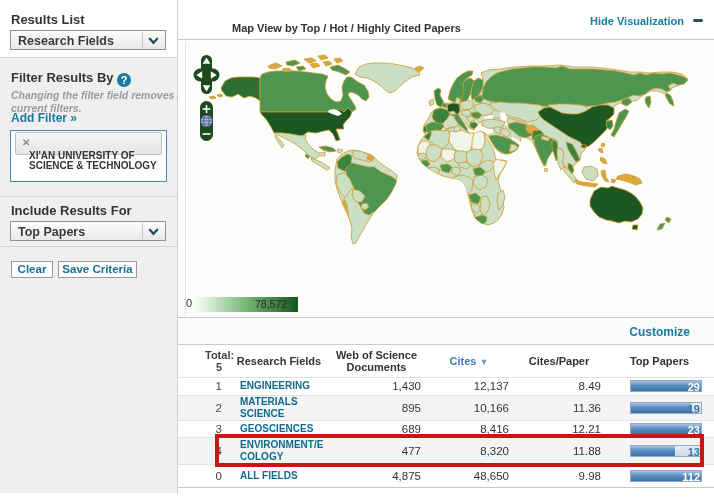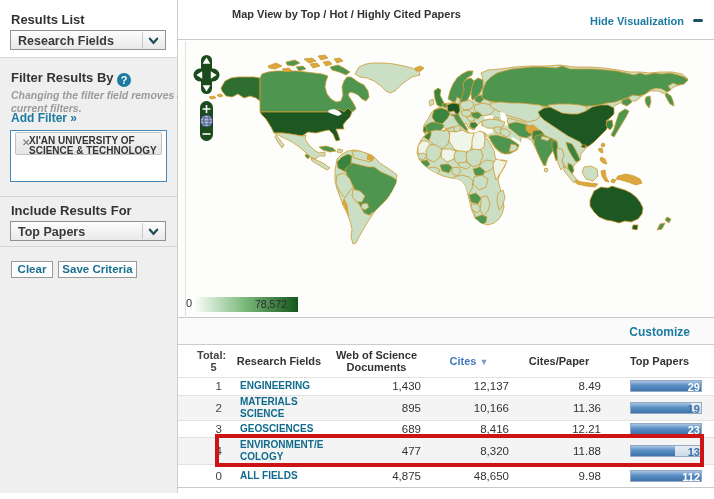--- a/index.html
+++ b/index.html
@@ -16,33 +16,33 @@
 .selbox .div { position:absolute; right:22px; top:1px; bottom:1px; width:1px; background:#c9c9c9; }
 .selbox .chev { position:absolute; right:5px; top:4px; width:13px; height:11px; }
 #sel1 { top:30px; }
 #filter-lbl { position:absolute; left:11px; top:70px; }
 #qmark { display:inline-block; width:14px; height:14px; border-radius:50%; background:#1b7ba0; color:#fff; font-size:11px; font-weight:bold; text-align:center; line-height:14px; vertical-align:-2px; }
 #filter-note { position:absolute; left:11px; top:89px; font-size:10.5px; font-style:italic; font-weight:bold; color:#9b9b9b; line-height:12.5px; white-space:nowrap; }
 #add-filter { position:absolute; left:11px; top:111px; font-size:12px; font-weight:bold; color:#1b7ba0; }
 #filter-box { position:absolute; left:10px; top:130px; width:157px; height:52px; border:1px solid #4787b5; background:#fff; }
 #filter-item { position:absolute; left:4px; top:1px; width:147px; height:23px; border:1px solid #c2c2c2; border-radius:2px; background:linear-gradient(#f4f4f4,#e6e6e6); }
 #filter-item .x { position:absolute; left:6px; top:4px; color:#8a8a8a; font-size:10px; font-weight:bold; }
-#filter-item .txt { position:absolute; left:13px; top:3px; font-size:10px; font-weight:bold; color:#333; line-height:9.5px; white-space:nowrap; }
+#filter-item .txt { position:absolute; left:13px; top:18px; font-size:10px; font-weight:bold; color:#333; line-height:9.5px; white-space:nowrap; }
 #sep2 { position:absolute; left:0; top:196px; width:177px; border-top:1px solid #d5d5d5; }
 #include-lbl { position:absolute; left:11px; top:203px; }
 #sel2 { top:221px; }
 #sep3 { position:absolute; left:0; top:246px; width:177px; border-top:1px solid #d5d5d5; }
 .btn { position:absolute; top:261px; height:17px; border:1px solid #9a9a9a; background:#fdfdfd; color:#19718f; font-size:11.5px; font-weight:bold; text-align:center; }
 #btn-clear { left:11px; width:42px; padding-top:1px; }
 #btn-save { left:58px; width:79px; padding-top:1px; }
 
 
 #main { position:absolute; left:178px; top:0; width:536px; height:499px; }
 #map-header { position:absolute; left:0; top:0; width:536px; height:40px; background:#fff; border-bottom:1px solid #c9c9c9; }
-#map-title { position:absolute; left:12px; top:8px; font-size:11px; font-weight:bold; color:#333;padding-left:42px; }
+#map-title { position:absolute; left:12px; top:22px; font-size:11px; font-weight:bold; color:#333;padding-left:42px; }
 #hide-vis { position:absolute; right:30px; top:15px; font-size:11px; font-weight:bold; color:#1b7ba0; }
 #hide-minus { position:absolute; right:11px; top:19px; width:10px; height:3px; border-radius:2px; background:#1d4f66; }
 
 
 #map-area { position:absolute; left:0; top:41px; width:536px; height:277px; background:#fdfdfb; border-bottom:1px solid #c9c9c9; }
 
 
 #report-bar { position:absolute; left:0; top:318px; width:536px; height:27px; background:#fafafa; border-bottom:1px solid #cccccc; }
 #report-title { position:absolute; left:12px; top:8px; font-size:11px; font-weight:bold; color:#333; }
 #customize { position:absolute; right:24px; top:7px; font-size:12px; font-weight:bold; color:#1b7ba0; }
@@ -287,21 +287,21 @@
           <path d="M24.5,93 h8" stroke="#fdfdfb" stroke-width="1.6"></path>
         </g>
       </svg>
     </div>
     <div id="report-bar">
       <div id="customize">Customize</div>
     </div>
     <table id="tbl">
       <tbody>
           <tr id="hrow">
-        <th class="rnum" style="text-align:center; padding-left:19px; line-height:12px; height:31px; white-space:nowrap;margin-top:12px;">Total:<br><span style="padding-left:8px;">5</span></th>
+        <th class="rnum" style="text-align:right; padding-left:27px; line-height:12px; height:31px; white-space:nowrap;margin-top:12px;">Total:<br><span style="padding-left:8px;">5</span></th>
         <th style="text-align:center; line-height:13px;">Research Fields</th>
         <th class="c-doc" style="text-align:center; line-height:12px; white-space:nowrap; padding:0;margin-left:36px;">Web of Science<br>Documents</th>
         <th class="c-cit" style="text-align:center; color:#4178be;">Cites <span style="font-size:9px; color:#7a9ec8;">▼</span></th>
         <th class="c-cp" style="text-align:center;">Cites/Paper</th>
         <th class="c-tp" style="text-align:center;">Top Papers</th>
       </tr>
       <tr class="row-odd drow" style="height:18px;">
         <td class="rnum">1</td>
             <td class="fld">ENGINEERING</td>
         <td class="num c-doc">1,430</td>

